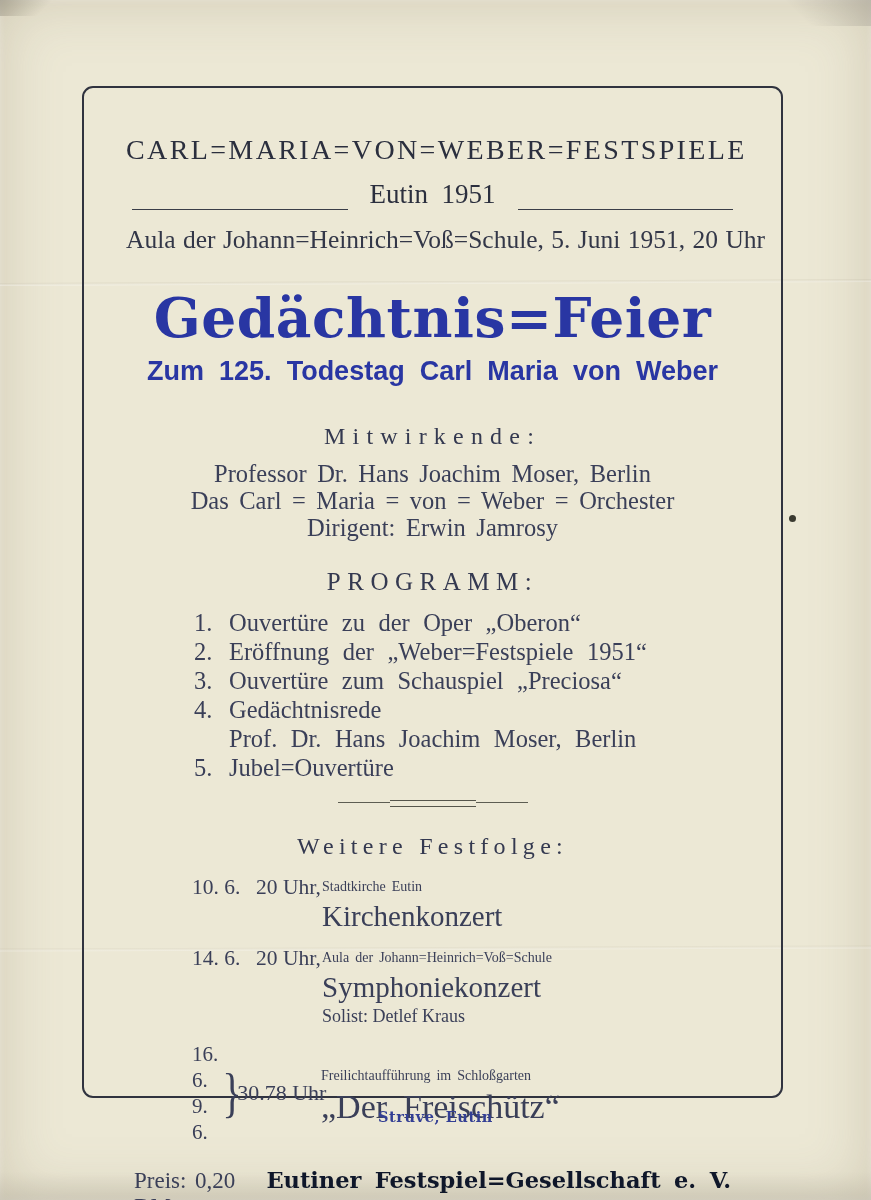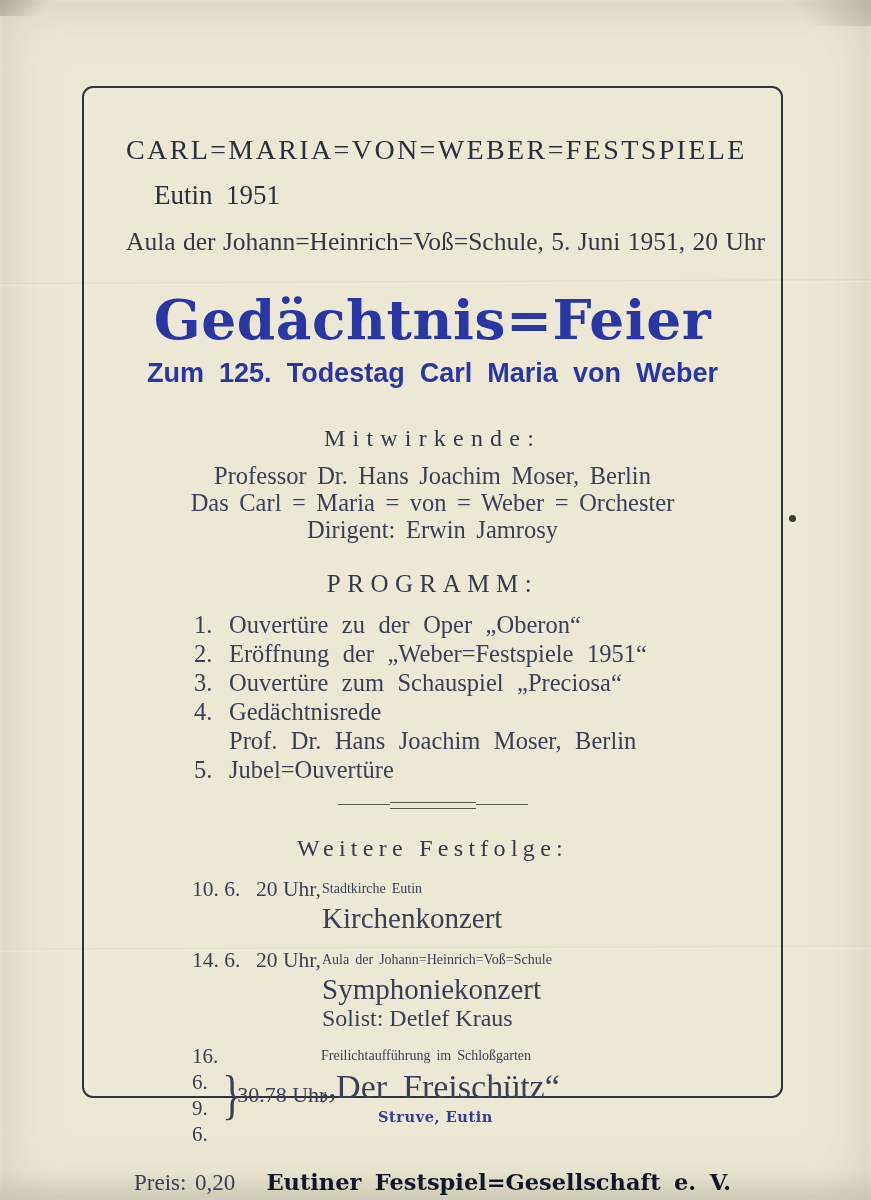--- a/index.html
+++ b/index.html
@@ -44,23 +44,22 @@
     margin-top: 46px;
     text-align: center;
     font-size: 28px;
     letter-spacing: 0.085em;
     word-spacing: 0.02em;
     color: #2b2f3e;
     white-space: nowrap;
   }
   .eutin-row {
     margin-top: 13px;
-    display: flex; align-items: flex-start;
+    display: flex; align-items: flex-end;
     padding: 0 6px;
-    flex-direction: column;
   }
   .eutin-rule { flex: 1; border-top: 1.5px solid #3a3d48; }
   .eutin-year {
     padding: 0 22px;
     font-size: 27px;
     word-spacing: 0.25em;
     color: #2b2f3e;
   }
   .venue-line {
     margin-top: 15px;
@@ -137,22 +136,22 @@
 
   
   .festfolge-heading { margin-top: 26px; letter-spacing: 0.22em; font-size: 24px; }
   .fest-list { margin-top: 14px; margin-left: 66px; color: #3a3f58; }
   .fest-row { display: flex; margin-bottom: 12px; }
   .fest-date { width: 64px; flex: none; font-size: 21.5px; line-height: 26px; }
   .fest-time { width: 66px; flex: none; font-size: 21.5px; line-height: 26px; }
   .fest-desc { flex: 1; }
   .fest-venue { font-size: 14px; line-height: 26px; word-spacing: 0.18em; white-space: nowrap; }
   .fest-title { font-size: 29px; line-height: 33px; margin-top: 0; }
-  .fest-soloist { font-size: 24px; line-height: 25px; }
-  .fest-row-brace { display: flex; margin-top: 8px; }
+  .fest-soloist { font-size: 18px; line-height: 25px; }
+  .fest-row-brace { display: flex; margin-top: 8px; align-items: center; }
   .fest-date-group { width: 130px; flex: none; display: flex; align-items: center; }
   .fest-dates { width: 52px; }
   .fest-date-line { font-size: 21px; line-height: 26px; }
   .brace {
     font-size: 54px; line-height: 52px; font-weight: 400;
     color: #3a3f58; transform: scaleX(0.75);
     margin-left: 1px;
   }
   .fest-time-centered {
     align-self: center;

